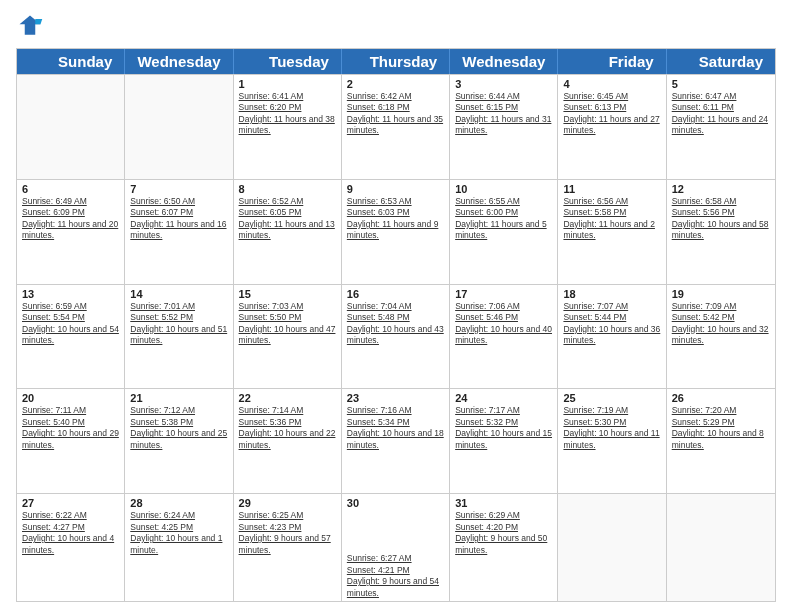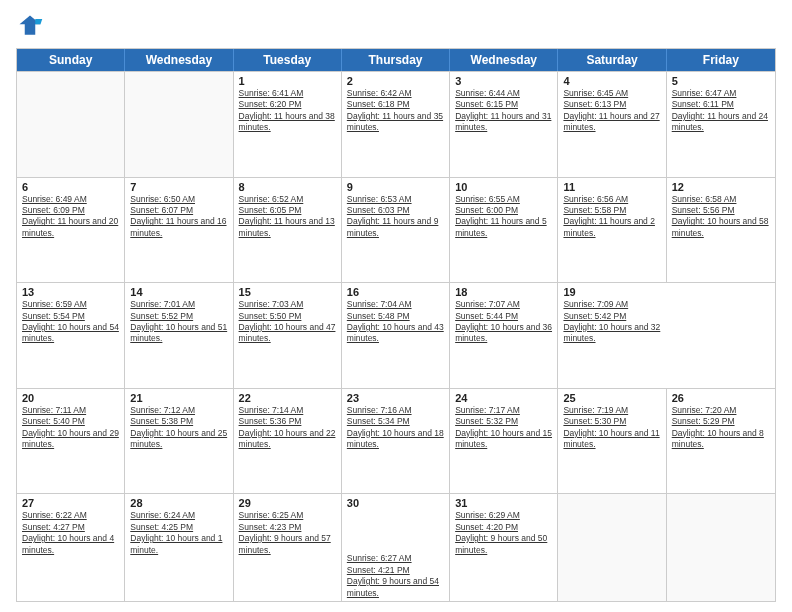--- a/index.html
+++ b/index.html
@@ -66,24 +66,24 @@
       flex-direction: column;
       border: 1px solid #ccc;
     }
     .cal-header {
       display: grid;
       grid-template-columns: repeat(7, 1fr);
       background: #2a6db5;
     }
     .cal-header-cell {
       color: #fff;
-      font-size: 12px;
-      font-weight: bold;
-      padding: 4px 18px;
-      text-align: center;
+      font-size: 15px;
+      font-weight: bold;
+      padding: 4px 12px;
+      text-align: right;
       border-right: 1px solid #4a8dd5;
     }
     .cal-header-cell:last-child { border-right: none; }
     .cal-body {
       flex: 1;
       display: flex;
       flex-direction: column;
     }
     .cal-row {
       display: grid;
@@ -137,22 +137,22 @@
     </div>
   </div>
 
   <div class="calendar">
     <div class="cal-header">
     <div class="cal-header-cell">Sunday</div>
         <div class="cal-header-cell">Wednesday</div>
         <div class="cal-header-cell">Tuesday</div>
         <div class="cal-header-cell">Thursday</div>
         <div class="cal-header-cell">Wednesday</div>
+        <div class="cal-header-cell">Friday</div>
         <div class="cal-header-cell">Saturday</div>
-        <div class="cal-header-cell">Friday</div>
       </div>
     <div class="cal-body">
     <div class="cal-row">
           <div class="cal-cell empty"></div>
           <div class="cal-cell empty"></div>
           <div class="cal-cell">
             <div class="day-num">1</div>
             <div class="day-info" style="white-space: pre-line;">Sunrise: 6:41 AM
 Sunset: 6:20 PM
 Daylight: 11 hours and 38 minutes.</div>
@@ -245,20 +245,26 @@
 Sunset: 5:50 PM
 Daylight: 10 hours and 47 minutes.</div>
           </div>
           <div class="cal-cell">
             <div class="day-num">16</div>
             <div class="day-info" style="white-space: pre-line;">Sunrise: 7:04 AM
 Sunset: 5:48 PM
 Daylight: 10 hours and 43 minutes.</div>
           </div>
           <div class="cal-cell">
+            <div class="day-num">17</div>
+            <div class="day-info" style="white-space: pre-line;">Sunrise: 7:06 AM
+Sunset: 5:46 PM
+Daylight: 10 hours and 40 minutes.</div>
+          </div>
+          <div class="cal-cell">
             <div class="day-num">18</div>
             <div class="day-info" style="white-space: pre-line;">Sunrise: 7:07 AM
 Sunset: 5:44 PM
 Daylight: 10 hours and 36 minutes.</div>
           </div>
           <div class="cal-cell">
             <div class="day-num">19</div>
             <div class="day-info" style="white-space: pre-line;">Sunrise: 7:09 AM
 Sunset: 5:42 PM
 Daylight: 10 hours and 32 minutes.</div>

